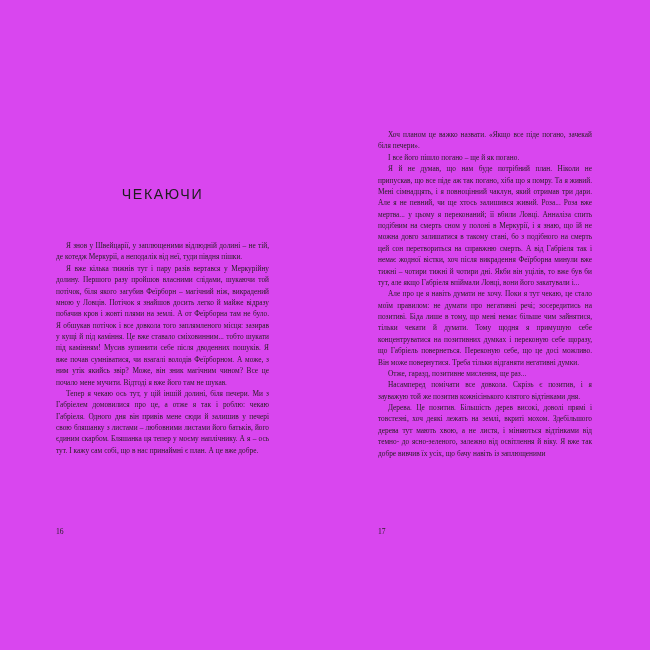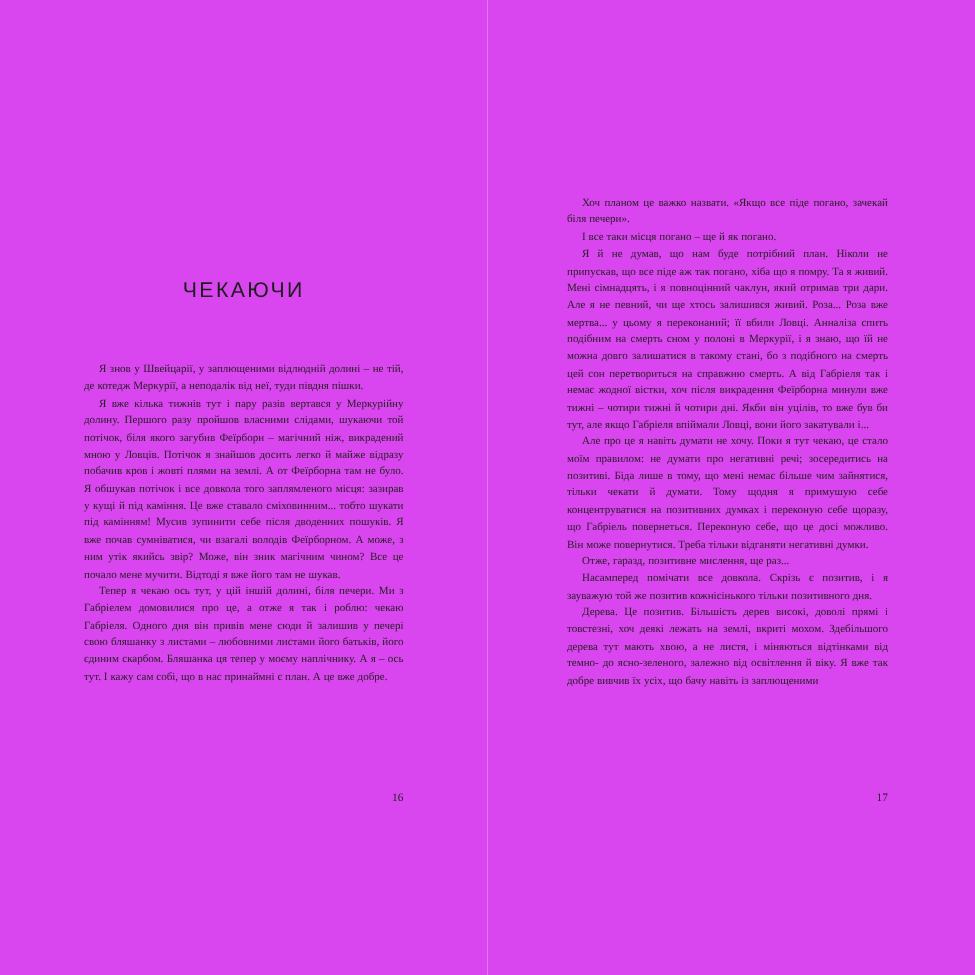--- a/index.html
+++ b/index.html
@@ -72,21 +72,21 @@
     hyphens: manual;
     -webkit-hyphens: manual;
     word-spacing: 0.1px;
   }
 
   .folio {
     position: absolute;
     width: 213px;
     left: 56px;
     top: 527px;
-    text-align: right;
+    text-align: left;
     font-size: 7.6px;
     color: #231f20;
     font-family: "Liberation Serif", "DejaVu Serif", serif;
   }
   .page.right .folio {
     left: 53px;
     width: 214px;
   }
 </style>
 </head>
@@ -104,24 +104,24 @@
       <p class="para">Тепер я чекаю ось тут, у цій іншій долині, біля печери. Ми з Габріелем домовилися про це, а отже я так і роблю: чекаю Габріеля. Одного дня він привів мене сюди й залишив у печері свою бляшанку з листами – любовними листами його батьків, його єдиним скарбом. Бляшанка ця тепер у моєму наплічнику. А я – ось тут. І кажу сам собі, що в нас принаймні є план. А це вже добре.</p>
     </div>
 
     <div class="folio">16</div>
   </div>
 
   <div class="page right">
 
     <div class="body-col">
       <p class="para">Хоч планом це важко назвати. «Якщо все піде погано, зачекай біля печери».</p>
-      <p class="para">І все таки місця погано – ще й як погано.</p>
+      <p class="para">І все його пішло погано – ще й як погано.</p>
       <p class="para">Я й не думав, що нам буде потрібний план. Ніколи не припускав, що все піде аж так погано, хіба що я помру. Та я живий. Мені сімнадцять, і я повноцінний чаклун, який отримав три дари. Але я не певний, чи ще хтось залишився живий. Роза... Роза вже мертва... у цьому я переконаний; її вбили Ловці. Анналіза спить подібним на смерть сном у полоні в Меркурії, і я знаю, що їй не можна довго залишатися в такому стані, бо з подібного на смерть цей сон перетвориться на справжню смерть. А від Габріеля так і немає жодної вістки, хоч після викрадення Феїрборна минули вже тижні – чотири тижні й чотири дні. Якби він уцілів, то вже був би тут, але якщо Габріеля впіймали Ловці, вони його закатували і...</p>
       <p class="para">Але про це я навіть думати не хочу. Поки я тут чекаю, це стало моїм правилом: не думати про негативні речі; зосередитись на позитиві. Біда лише в тому, що мені немає більше чим зайнятися, тільки чекати й думати. Тому щодня я примушую себе концентруватися на позитивних думках і переконую себе щоразу, що Габріель повернеться. Переконую себе, що це досі можливо. Він може повернутися. Треба тільки відганяти негативні думки.</p>
       <p class="para">Отже, гаразд, позитивне мислення, ще раз...</p>
-      <p class="para">Насамперед помічати все довкола. Скрізь є позитив, і я зауважую той же позитив кожнісінького тільки позитивного дня.</p>
+      <p class="para">Насамперед помічати все довкола. Скрізь є позитив, і я зауважую той же позитив кожнісінького клятого відтінками дня.</p>
       <p class="para">Дерева. Це позитив. Більшість дерев високі, доволі прямі і товстезні, хоч деякі лежать на землі, вкриті мохом. Здебільшого дерева тут мають хвою, а не листя, і міняються відтінками від темно- до ясно-зеленого, залежно від освітлення й віку. Я вже так добре вивчив їх усіх, що бачу навіть із заплющеними</p>
     </div>
 
     <div class="folio">17</div>
   </div>
 
 </div>
 
 </body></html>

